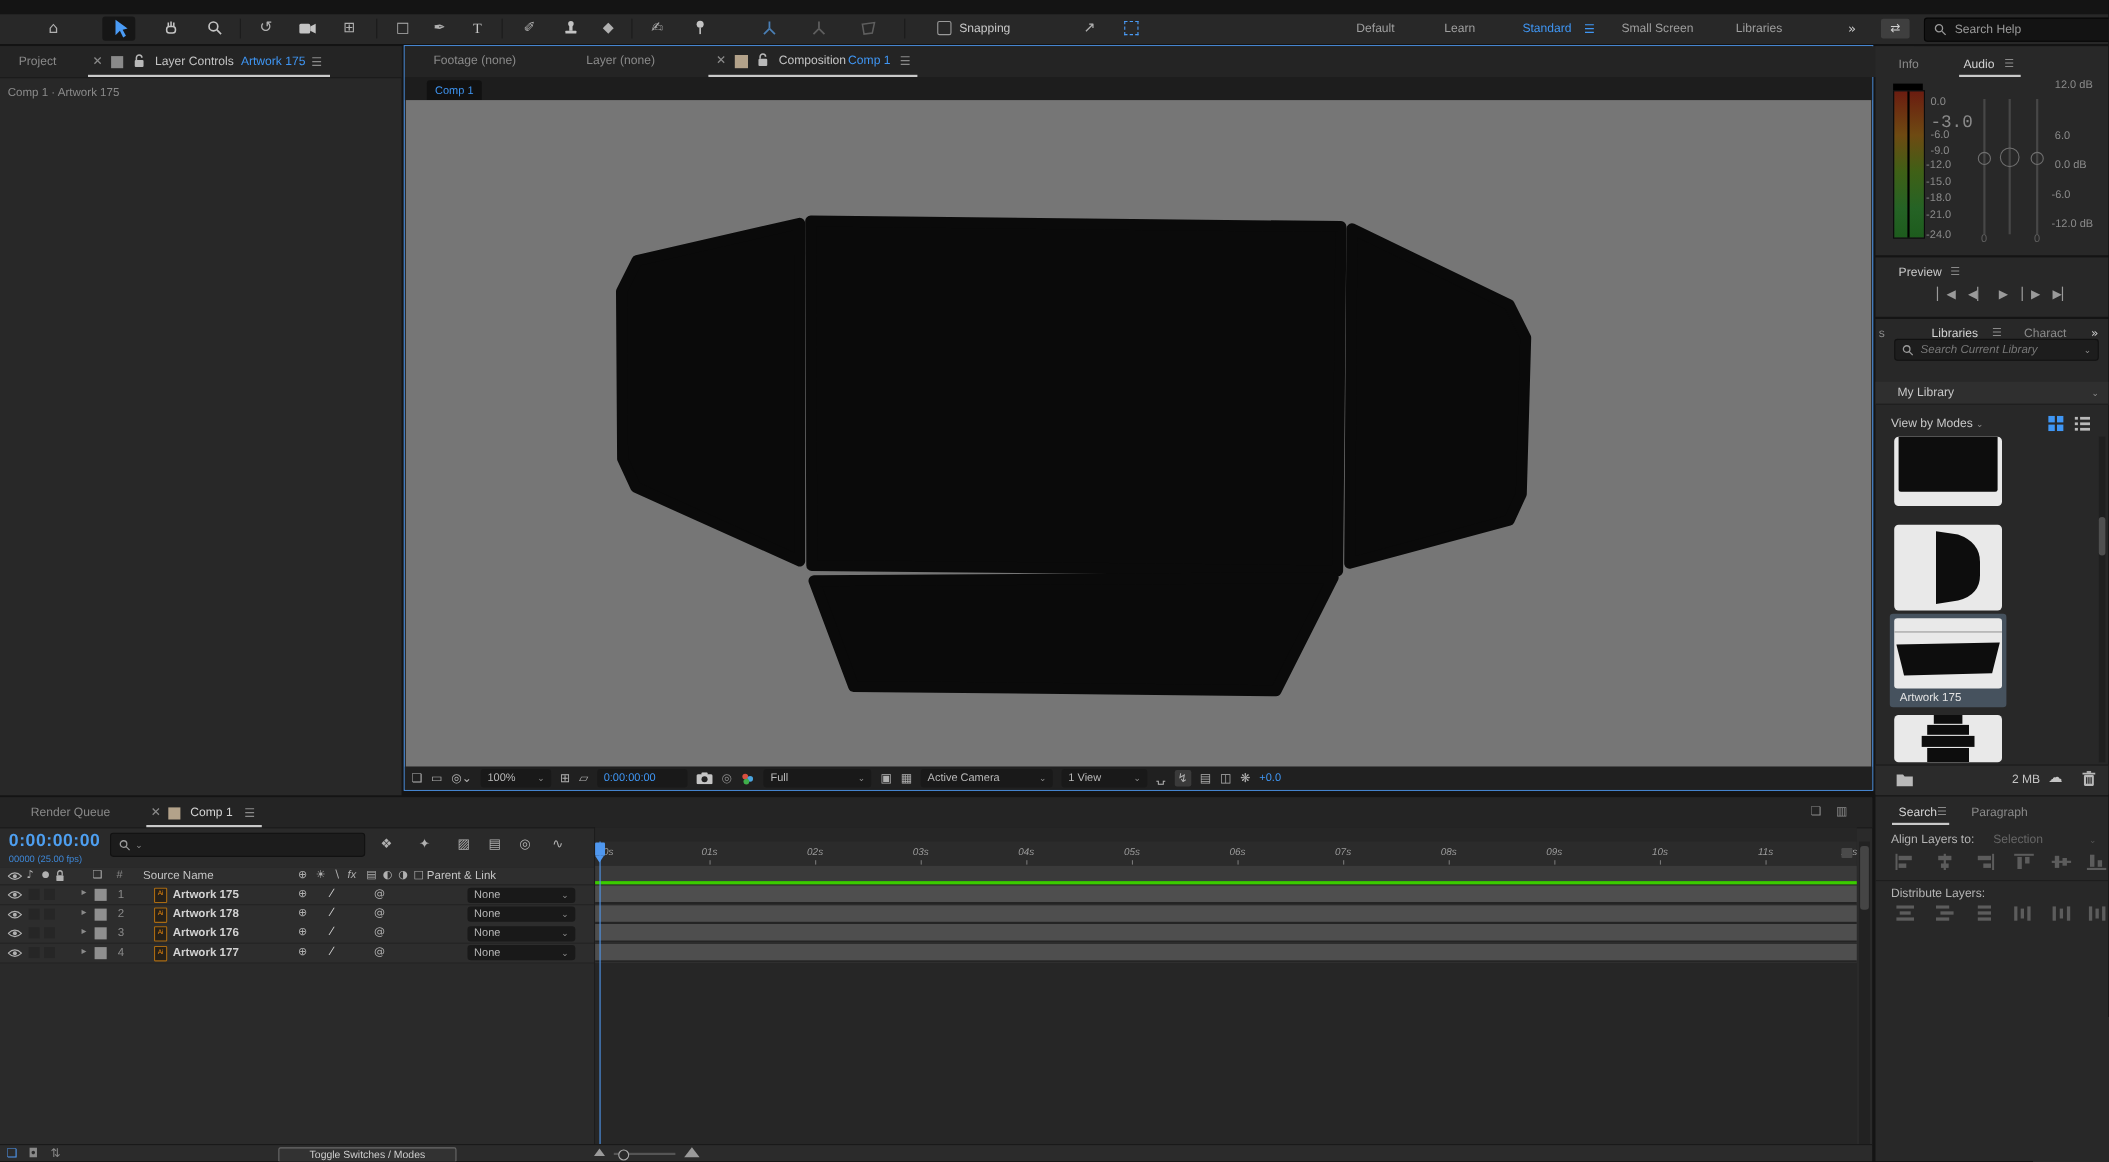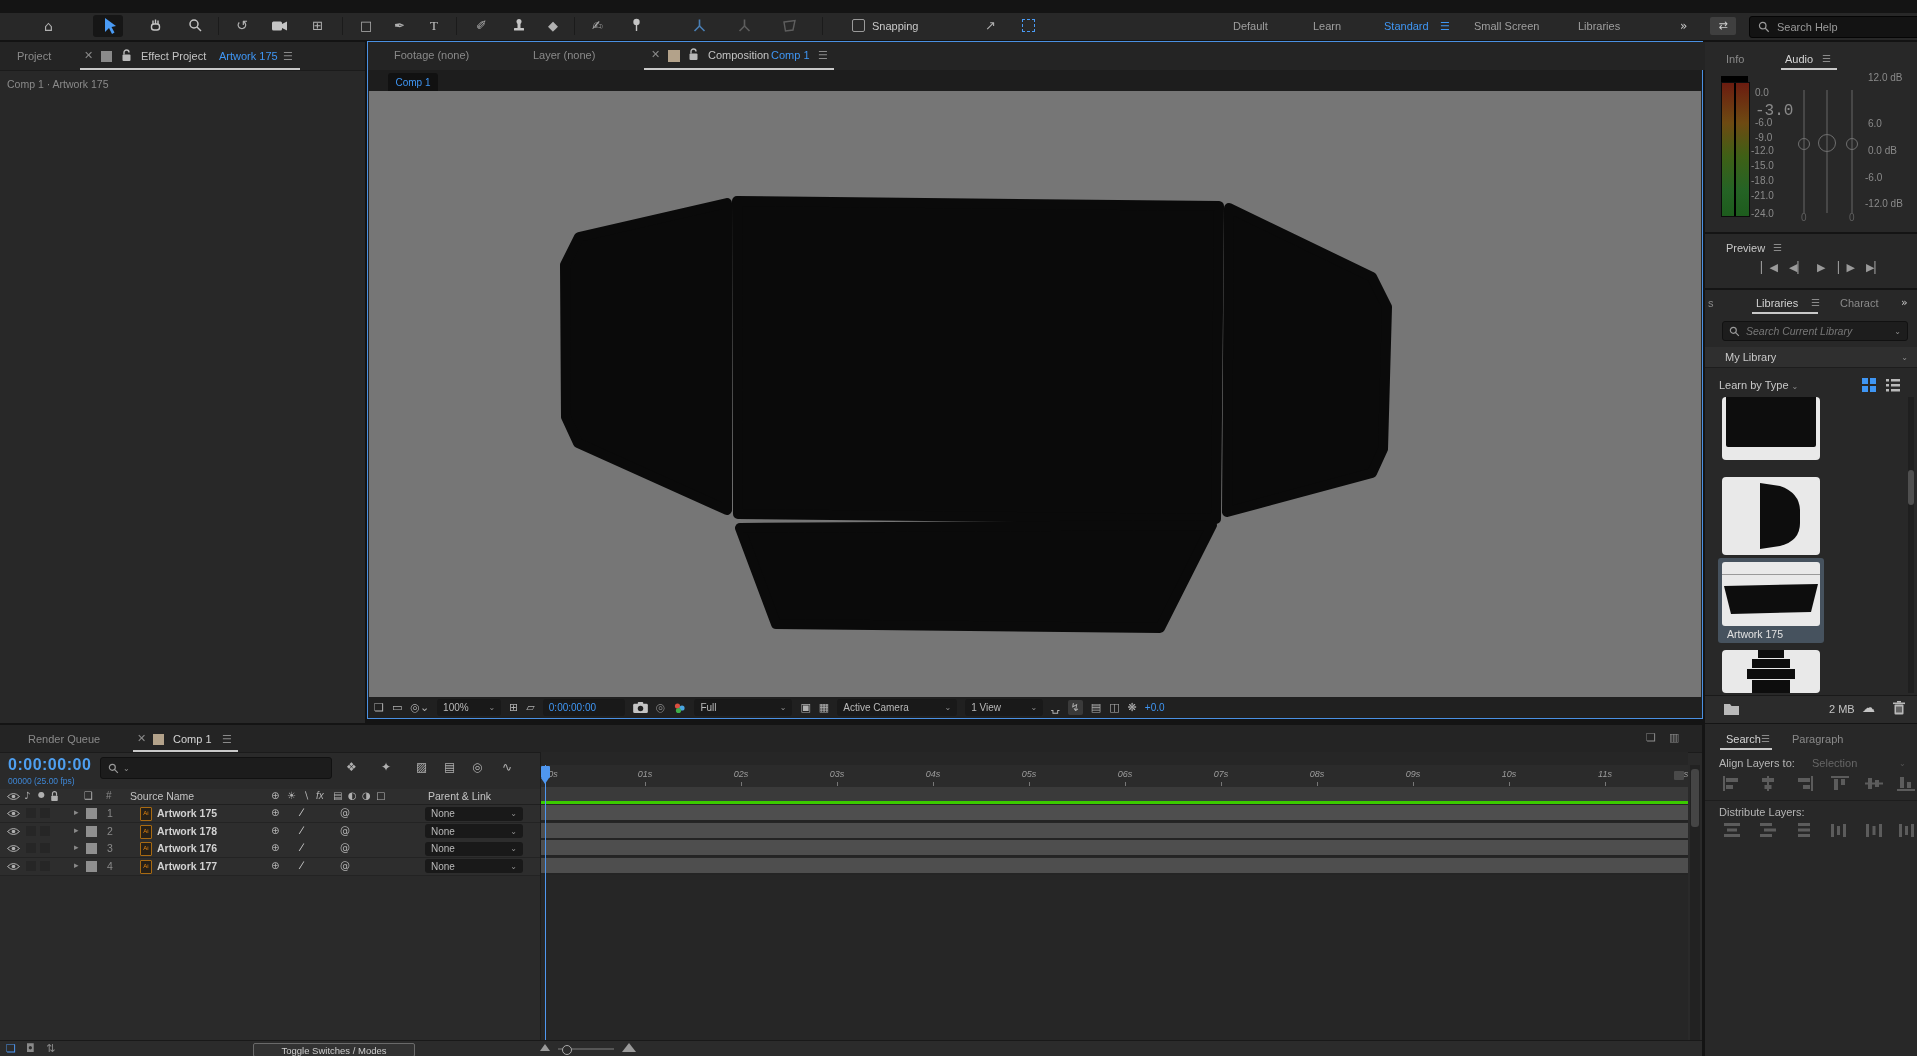--- a/index.html
+++ b/index.html
@@ -132,21 +132,21 @@
     <div class="abs" style="left:0;top:0;width:100%;height:28px;background:#242424;border-bottom:1px solid #1b1b1b;">
       <span class="abs dim" style="left:17px;top:8px;">Project</span>
       <span class="abs g dim" style="left:84px;top:7px;font-size:11px;">✕</span>
       <span class="abs" style="left:101px;top:8.5px;width:11px;height:11px;background:#8a8a8a;"></span>
       <span class="abs" style="left:121px;top:7px;">
         <svg width="11" height="13" viewBox="0 0 11 13">
             <rect x="1.5" y="5.5" width="8" height="6.5" rx="1" fill="#b9b9b9"></rect>
             <path d="M3,5.5 V3.5 a2.5,2.5 0 0 1 5,0" stroke="#b9b9b9" fill="none" stroke-width="1.4"></path>
           </svg>
       </span>
-      <span class="abs" style="left:141px;top:8px;color:#c4c4c4;">Effect Project</span>
+      <span class="abs" style="left:141px;top:8px;color:#c4c4c4;">Layer Controls</span>
       <span class="abs blue" style="left:219px;top:8px;">Artwork 175</span>
       <span class="abs g dim" style="left:283px;top:8px;font-size:11px;">☰</span>
       <div class="tab-underline" style="left:80px;top:26px;width:220px;"></div>
     </div>
     <span class="abs dim" style="left:7px;top:36px;font-size:10.5px;">Comp 1 · Artwork 175</span>
   </div>
 
   <div class="abs" style="left:367px;top:41px;width:1336px;height:678px;background:#242424;border:1px solid #4a90e2;box-sizing:border-box;">
 
     <div class="abs" style="left:0;top:0;width:100%;height:28px;background:#242424;padding-left:38px;">
@@ -282,34 +282,34 @@
     <span class="abs g" style="left:161px;top:27px;font-size:11px;color:#9a9a9a;">▶▏</span>
   </div>
 
   <div class="panel" style="left:1705px;top:290px;width:212px;height:432px;">
     <span class="abs dim" style="left:3px;top:7px;">s</span>
     <span class="abs" style="left:51px;top:7px;color:#d4d4d4;">Libraries</span>
     <span class="abs g dim" style="left:106px;top:7px;font-size:10px;">☰</span>
     <span class="abs dim" style="left:135px;top:7px;">Charact</span>
     <span class="abs g" style="left:196px;top:6px;color:#c9c9c9;">»</span>
     <div class="tab-underline" style="left:47px;top:22px;width:66px;"></div>
-    <div class="abs row" style="left:17px;top:31px;width:186px;height:20px;background:#1d1d1d;border:1px solid #111;border-radius:3px;padding:0 6px;gap:6px;box-sizing:border-box;">
+    <div class="abs row" style="left:17px;top:18px;width:186px;height:20px;background:#1d1d1d;border:1px solid #111;border-radius:3px;padding:0 6px;gap:6px;box-sizing:border-box;">
       <svg width="11" height="11" viewBox="0 0 14 14" stroke="#9a9a9a" fill="none" stroke-width="1.5">
           <circle cx="5.5" cy="5.5" r="3.8"></circle>
           <line x1="8.5" y1="8.5" x2="12.5" y2="12.5"></line>
         </svg>
       <span style="font-style:italic;color:#787878;font-size:10.5px;flex:1;">Search Current Library</span>
       <span class="caret">⌄</span>
     </div>
     <div class="abs row" style="left:0px;top:57px;width:212px;height:21px;background:#2f2f2f;border-bottom:1px solid #1d1d1d;padding:0 9px 0 20px;box-sizing:border-box;justify-content:space-between;">
       <span style="color:#c9c9c9;">My Library</span>
       <span class="caret">⌄</span>
     </div>
     <span class="abs" style="left:14px;top:89px;color:#c9c9c9;">
-      <span>Learn by Type</span> <span class="caret">⌄</span>
+      <span>View by Modes</span> <span class="caret">⌄</span>
     </span>
     <span class="abs" style="left:157px;top:88px;">
       <svg width="14" height="14" viewBox="0 0 14 14" fill="#3f96f4">
           <rect x="0" y="0" width="6" height="6"></rect>
           <rect x="8" y="0" width="6" height="6"></rect>
           <rect x="0" y="8" width="6" height="6"></rect>
           <rect x="8" y="8" width="6" height="6"></rect>
         </svg>
     </span>
     <span class="abs" style="left:181px;top:88px;">
@@ -520,21 +520,21 @@
       <span class="abs dim" style="left:106px;top:1px;font-size:10px;">#</span>
       <span class="abs" style="left:130px;top:1px;font-size:10.5px;color:#c4c4c4;">Source Name</span>
       <span class="abs g" style="left:271px;top:1px;font-size:10px;">⊕</span>
       <span class="abs g" style="left:287px;top:1px;font-size:10px;">☀</span>
       <span class="abs g" style="left:303px;top:1px;font-size:10px;">∖</span>
       <span class="abs" style="left:316px;top:1px;font-style:italic;font-size:10px;color:#b0b0b0;">fx</span>
       <span class="abs g" style="left:333px;top:1px;font-size:10px;">▤</span>
       <span class="abs g" style="left:348px;top:1px;font-size:10px;">◐</span>
       <span class="abs g" style="left:362px;top:1px;font-size:10px;">◑</span>
       <span class="abs g" style="left:376px;top:1px;font-size:10px;">□</span>
-      <span class="abs" style="left:428px;top:1px;font-size:10.5px;color:#c4c4c4;">Parent &amp; Link</span>
+      <span class="abs" style="left:388px;top:1px;font-size:10.5px;color:#c4c4c4;">Parent &amp; Link</span>
     </div>
 
     <div class="lrow" style="top:80px;">
       <span class="abs" style="left:7px;top:4px;">
           <svg width="13" height="9" viewBox="0 0 13 9">
             <path d="M0.5,4.5 Q6.5,-1.5 12.5,4.5 Q6.5,10.5 0.5,4.5 Z" fill="none" stroke="#b0b0b0"></path>
             <circle cx="6.5" cy="4.5" r="1.8" fill="#b0b0b0"></circle>
           </svg>
         </span>
       <span class="abs" style="left:26px;top:3px;width:10px;height:10px;background:#262626;"></span>

